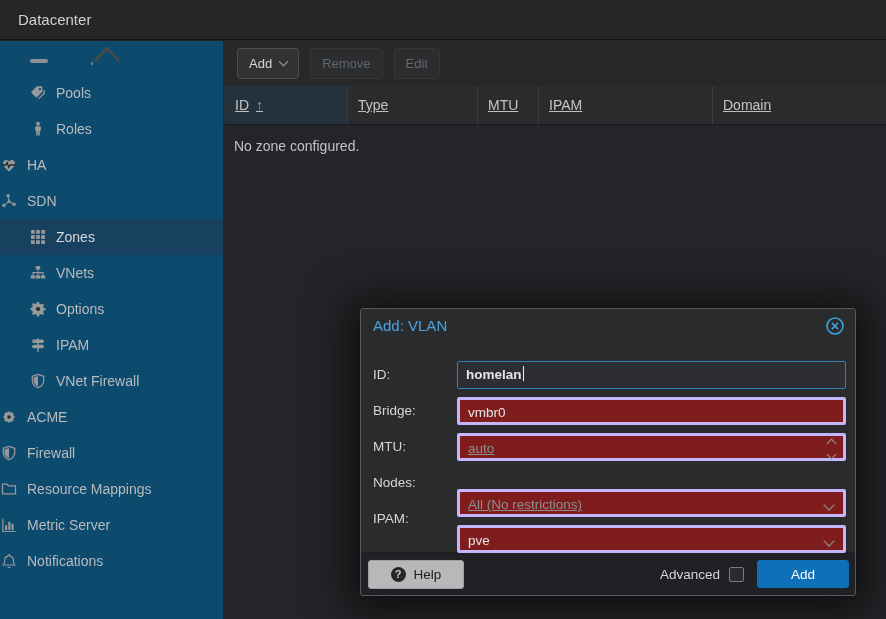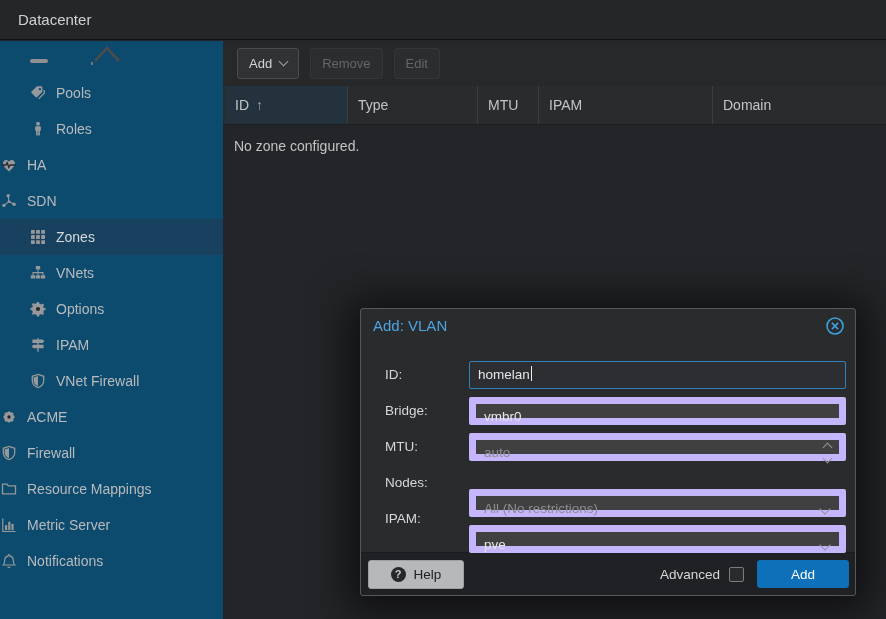--- a/index.html
+++ b/index.html
@@ -31,42 +31,42 @@
 
   
   .content { position:absolute; left:223px; top:41px; right:0; bottom:0; background:#242528; }
   .toolbar { height:45px; background:#27282a; display:flex; align-items:center; padding-left:14px; gap:11px; }
   .tb-btn { height:31px; display:inline-flex; align-items:center; padding:0 11px; font-size:13px; border-radius:3px; cursor:pointer; }
   .tb-btn.primary { background:#303234; border:1px solid #4b4d4f; color:#d3d5d7; gap:8px; }
   .tb-btn.disabled { background:#2b2d2f; border:1px solid #343638; color:#62676b; cursor:default; }
   .chev-sm { width:7px; height:7px; border-right:1.6px solid #a0a2a4; border-bottom:1.6px solid #a0a2a4;
              transform:rotate(45deg); margin-top:-4px; }
 
-  .grid-header { height:39px; background:#2a2b2d; display:flex; padding-left:2px; border-bottom:1px solid #1c1d1f; }
+  .grid-header { height:39px; background:#2a2b2d; display:flex; padding-left:2px; border-bottom:1px solid #1c1d1f;text-decoration:underline; }
   .hcell { display:flex; align-items:center; padding-left:10px; font-size:14px; color:#c3c5c7;
            border-right:1px solid #3a3c3e; cursor:pointer; }
   .hcell.sorted { background:#24323e; }
   .hcell.last { flex:1; border-right:none; }
   .sort-arrow::after { content:"\2191"; color:#9aa6ae; margin-left:7px; font-size:14px; }
 
   .empty-text { padding:13px 0 0 11px; font-size:14px; color:#c2c3c5; }
 
   
   .dialog { position:absolute; left:360px; top:308px; width:496px; height:288px; background:#2a2b2d;
             border:1px solid #56585a; border-radius:3px; box-shadow:0 4px 42px 12px rgba(0,0,0,.62); z-index:10; }
   .dialog-header { height:33px; display:flex; align-items:center; justify-content:space-between; padding:0 10px 0 12px; }
   .dialog-title { font-size:15px; color:#4da3e2; }
   .close-btn { width:20px; height:20px; cursor:pointer; display:flex; }
-  .dialog-body { height:210px; padding:19px 9px 0 24px; }
+  .dialog-body { height:210px; padding:19px 9px 0 12px; }
   .field-row { height:36px; display:flex; align-items:flex-start; }
   .field-label { width:84px; flex:none; font-size:13.5px; color:#d6d7d9; line-height:28px; }
-  .field { position:relative; flex:1; height:28px; background:#404040; border:7px solid #c4b5fd; border-radius:2px;
+  .field { position:relative; flex:1; height:28px; background:#7f1d1d; border:3px solid #c4b5fd; border-radius:2px;
            font-size:13.5px; line-height:26px; padding-left:8px; color:#e4e5e7; cursor:text; }
-  .field.focused { background:#2c2e31; border:1px solid #2e82bd; }
-  .field.placeholder { color:#8c8e90; }
+  .field.focused { background:#2c2e31; border:1px solid #2e82bd;font-weight:bold; }
+  .field.placeholder { color:#8c8e90;text-decoration:underline; }
   .field.dropdown { cursor:pointer;margin-top:20px; }
   .text-cursor { display:inline-block; width:1px; height:15px; background:#eceded; vertical-align:-2px; margin-left:1px;
                  animation:blink 1.1s steps(1) infinite; }
   @keyframes blink { 50% { opacity:0; } }
   .spin-stack { position:absolute; right:8px; top:4px; display:flex; flex-direction:column; gap:4px; }
   .spin-up { width:7px; height:7px; border-left:1.5px solid #94969a; border-top:1.5px solid #94969a; transform:rotate(45deg); }
   .spin-down { width:7px; height:7px; border-right:1.5px solid #94969a; border-bottom:1.5px solid #94969a; transform:rotate(45deg); }
   .dd-chevron { position:absolute; right:10px; top:9px; width:8px; height:8px;
                 border-right:1.5px solid #94969a; border-bottom:1.5px solid #94969a; transform:rotate(45deg); }
   .dialog-footer { height:43px; background:#202124; border-top:1px solid #1a1b1d; display:flex; align-items:center;

